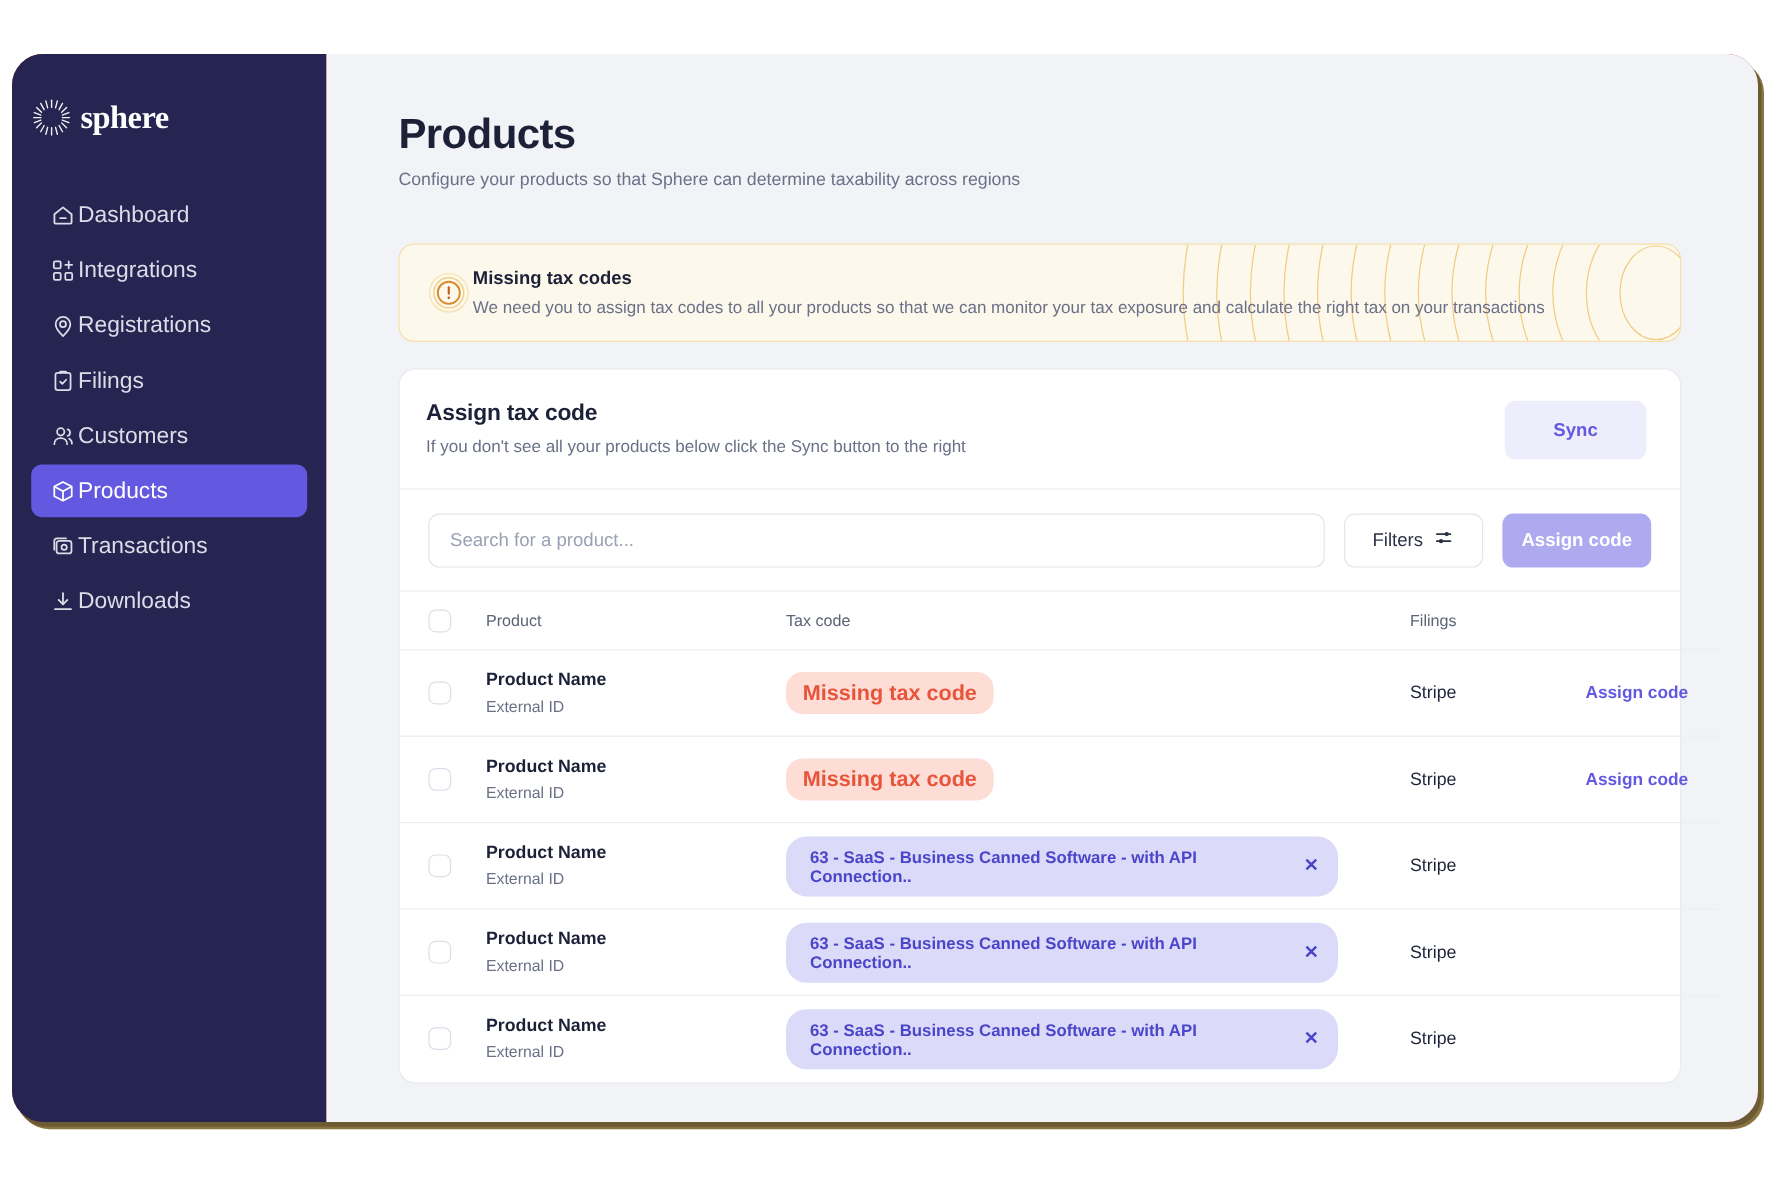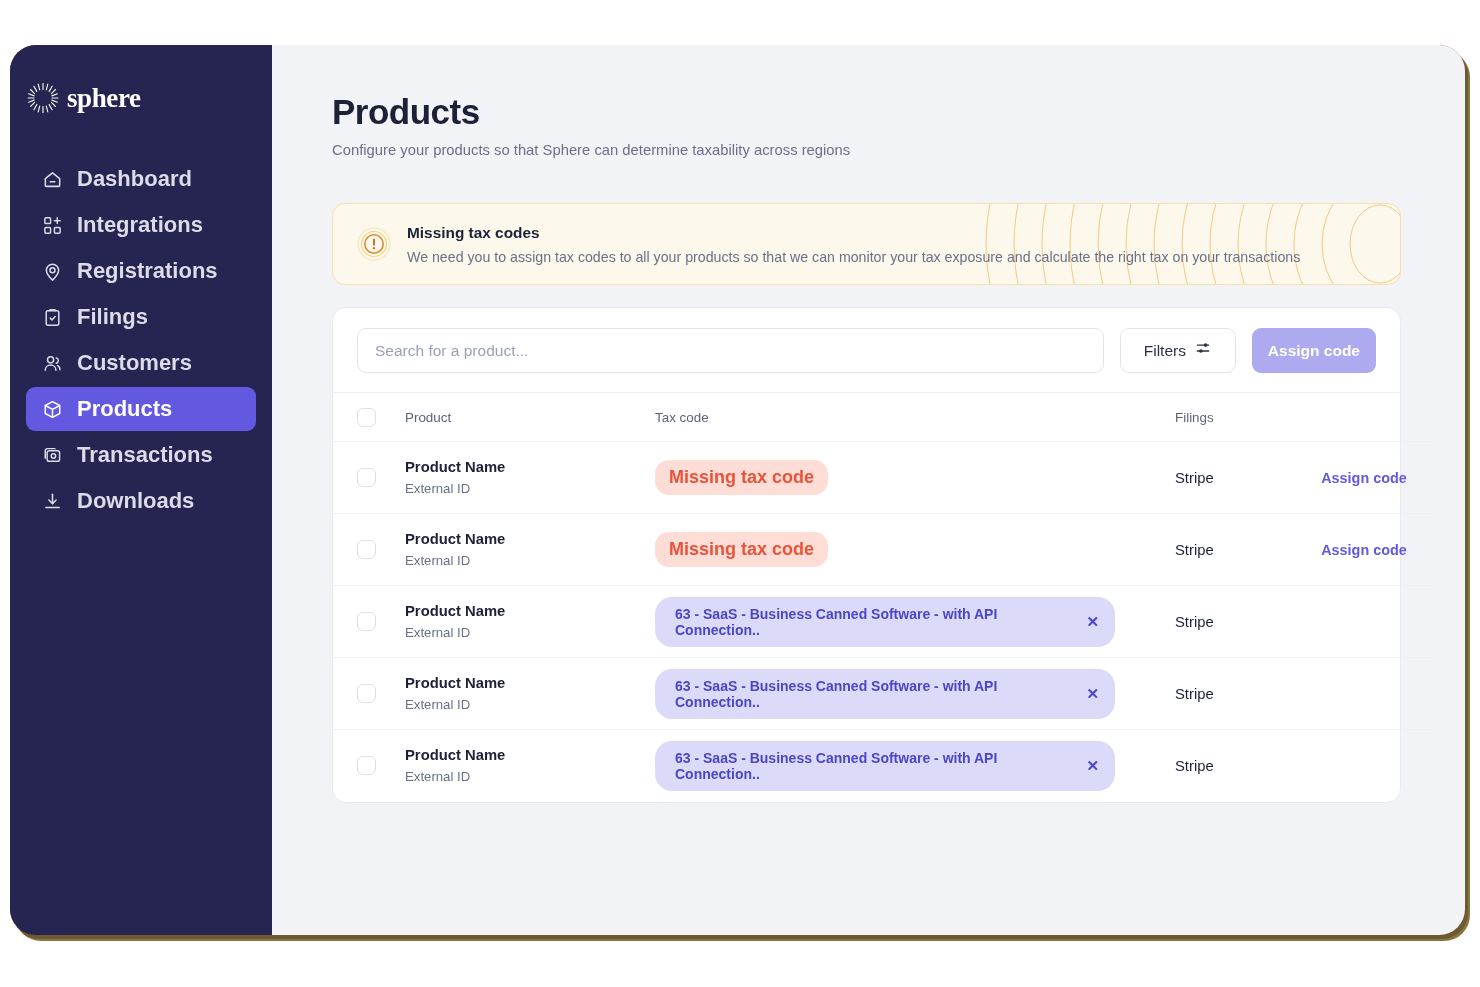--- a/index.html
+++ b/index.html
@@ -32,25 +32,24 @@
   }
   #brand { display: flex; align-items: center; gap: 7px; padding: 14px 0 0 16px; height: 56px; }
   #brand-mark { width: 34px; height: 34px; position: relative; flex: 0 0 34px; }
   #brand-mark svg { display:block; }
   #brand-text {
     color: #ffffff; font-family: "Liberation Serif", serif;
     font-size: 27px; font-weight: 700; letter-spacing: -0.4px; line-height: 1;
   }
   #nav { margin-top: 38px; padding: 0 16px; }
   .nav-item {
-    display: flex; align-items: center; gap: 14px;
+    display: flex; align-items: center; gap: 2px;
     height: 44px; padding: 0 16px; border-radius: 9px;
-    color: #dcdbe8; font-size: 22px; cursor: pointer;
+    color: #dcdbe8; font-size: 19px; cursor: pointer;
     margin-bottom: 2px;
-    font-weight: bold;
   }
   .nav-item .nav-ico { width: 21px; height: 21px; flex: 0 0 21px; display: flex; align-items: center; justify-content: center; }
   .nav-item.active { background: #6358e0; color: #ffffff; }
   .nav-label { line-height: 1; }
 
   
   #main {
     flex: 1 1 auto;
     background: #f2f3f7;
     padding: 47px 64px 0 60px;
@@ -60,21 +59,21 @@
   #page-title { font-size: 35px; font-weight: 700; color: #1c2138; letter-spacing: -0.5px; }
   #page-sub { font-size: 14.8px; color: #6a7187; margin-top: 10px; }
 
   
   #alert {
     margin-top: 45px;
     height: 82px;
     background: #fdf8ec;
     border: 1px solid #f6dfab;
     border-radius: 13px;
-    display: flex; align-items: center; gap: 16px;
+    display: flex; align-items: center; gap: 3px;
     padding: 14px 24px;
     position: relative; overflow: hidden;
   }
   #alert-arcs { position: absolute; right: 0; top: 0; height: 100%; width: 420px; pointer-events: none; }
   #alert-icon { flex: 0 0 34px; width: 34px; height: 34px; z-index: 1; }
   #alert-body { z-index: 1; }
   #alert-title { font-size: 15.4px; font-weight: 700; color: #1c2138; }
   #alert-desc { font-size: 14.2px; color: #6a7187; margin-top: 7px; }
 
   
@@ -323,20 +322,27 @@
       </span>
 
       <div id="alert-body">
         <div id="alert-title">Missing tax codes</div>
         <div id="alert-desc">We need you to assign tax codes to all your products so that we can monitor your tax exposure and calculate the right tax on your transactions</div>
       </div>
     </div>
 
     <div id="card">
 
+      <div id="card-head">
+        <div id="card-head-text">
+          <div id="card-title">Assign tax code</div>
+          <div id="card-sub">If you don't see all your products below click the Sync button to the right</div>
+        </div>
+        <button id="sync-btn">Sync</button>
+      </div>
 
       <div id="toolbar">
         <input id="search-input" type="text" placeholder="Search for a product..." style="">
         <button id="filters-btn">
           <span>Filters</span>
           <span>
             <svg viewBox="0 0 18 18" width="17" height="17" fill="none" stroke="#2a3147" stroke-width="1.5" stroke-linecap="round">
               <path d="M2.5 5.4h12M2.5 11.6h12"></path>
               <circle cx="11.2" cy="5.4" r="1.9" fill="#2a3147" stroke="none"></circle>
               <circle cx="6.2" cy="11.6" r="1.9" fill="#2a3147" stroke="none"></circle>

